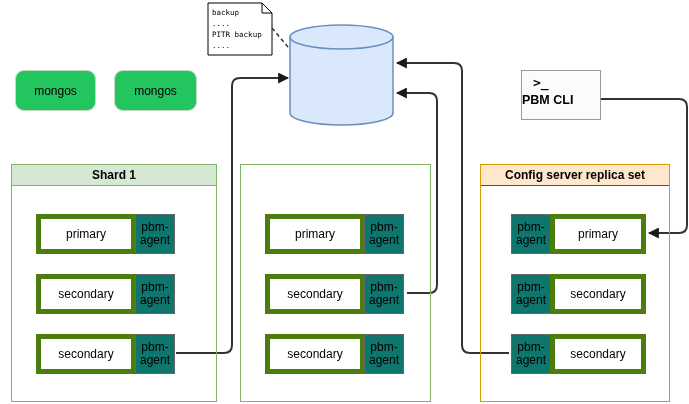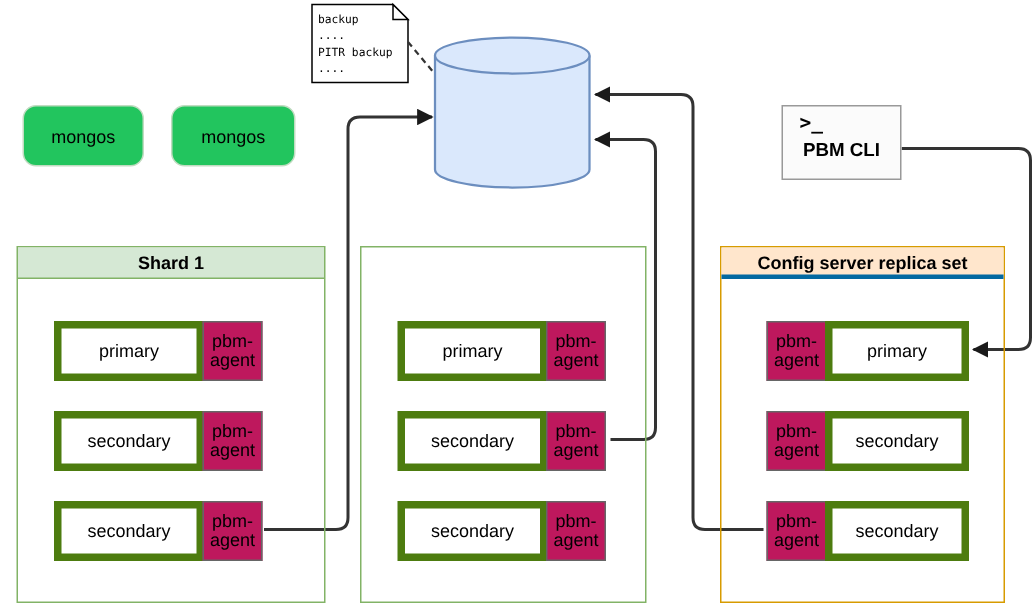--- a/index.html
+++ b/index.html
@@ -37,51 +37,51 @@
   .pbm-cli{
     position:absolute;left:511px;top:70px;width:80px;height:50px;
     background:#fbfbfb;border:1px solid #999;box-sizing:border-box;
   }
   .pbm-cli .prompt{
     display:block;margin:5px 0 0 11px;
     font-family:"DejaVu Sans Mono","Liberation Mono",monospace;
     font-weight:bold;font-size:13px;line-height:13px;
   }
   .pbm-cli .cli-label{
-    display:block;text-align:center;font-weight:bold;font-size:12.5px;
+    display:block;text-align:left;font-weight:bold;font-size:12.5px;
     margin-top:4px;
   }
 
   
   .cluster{
     position:absolute;top:164px;height:238px;box-sizing:border-box;
     background:transparent;
   }
   .cluster.green{border:1px solid #82b366;}
   .cluster.orange{border:1px solid #d79b00;}
   #cluster-0{left:1px;width:206px;}
   #cluster-1{left:230px;width:191px;}
   #cluster-2{left:470px;width:190px;}
   .cluster-header{
     height:21px;line-height:21px;text-align:center;font-weight:bold;
     font-size:12px;box-sizing:border-box;
   }
   .green .cluster-header{background:#d5e8d4;border-bottom:1px solid #82b366;}
-  .orange .cluster-header{background:#ffe6cc;border-bottom:3px solid #0369a1;}
+  .orange .cluster-header{background:#ffe6cc;border-bottom:1px solid #0369a1;}
 
   
   .nodebox{
     position:absolute;height:40px;box-sizing:border-box;display:flex;
     align-items:center;justify-content:center;font-size:12px;
     text-align:center;background:#fff;border:5px solid #4d7c0f;
   }
   .agentbox{
     position:absolute;height:40px;box-sizing:border-box;display:flex;
     align-items:center;justify-content:center;font-size:12px;
-    line-height:13px;text-align:center;background:#be185d;
+    line-height:13px;text-align:center;background:#0f766e;
     border:1px solid #666;width:40px;word-break:break-word;padding:0 1px;
   }
   .row-0{top:49px;} .row-1{top:109px;} .row-2{top:169px;}
   .shard .nodebox{left:24px;width:100px;}
   .shard .agentbox{left:123px;}
   .config .agentbox{left:30px;}
   .config .nodebox{left:69px;width:96px;}
 </style>
 </head>
 <body>

